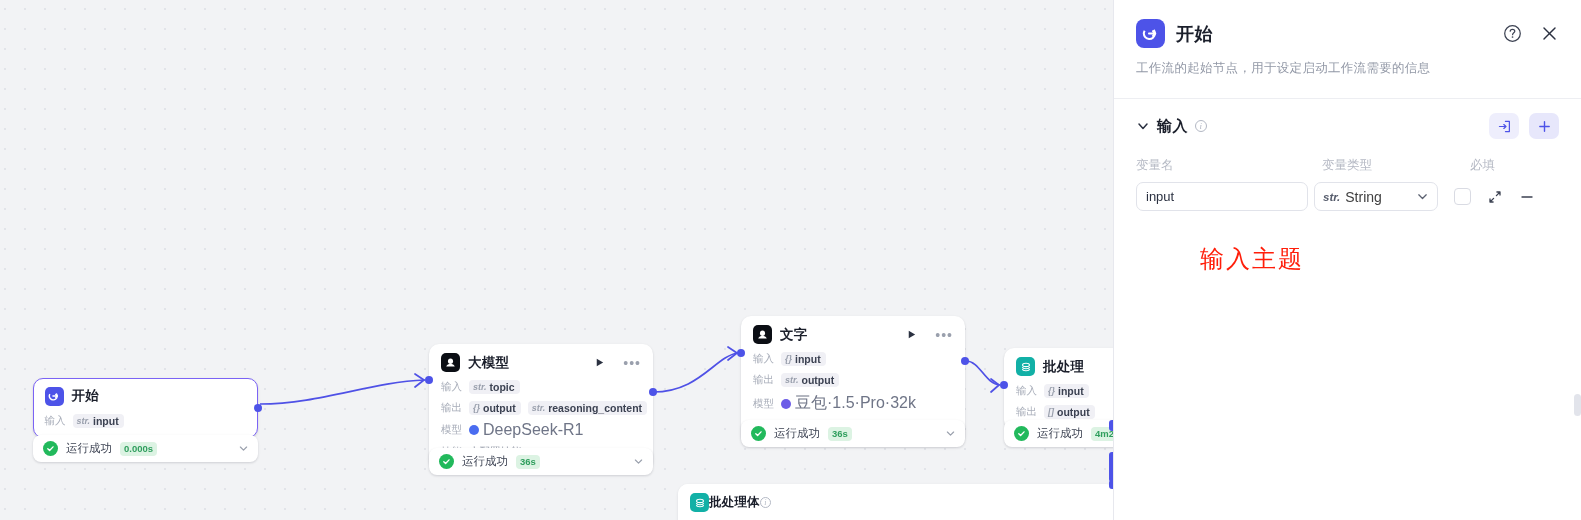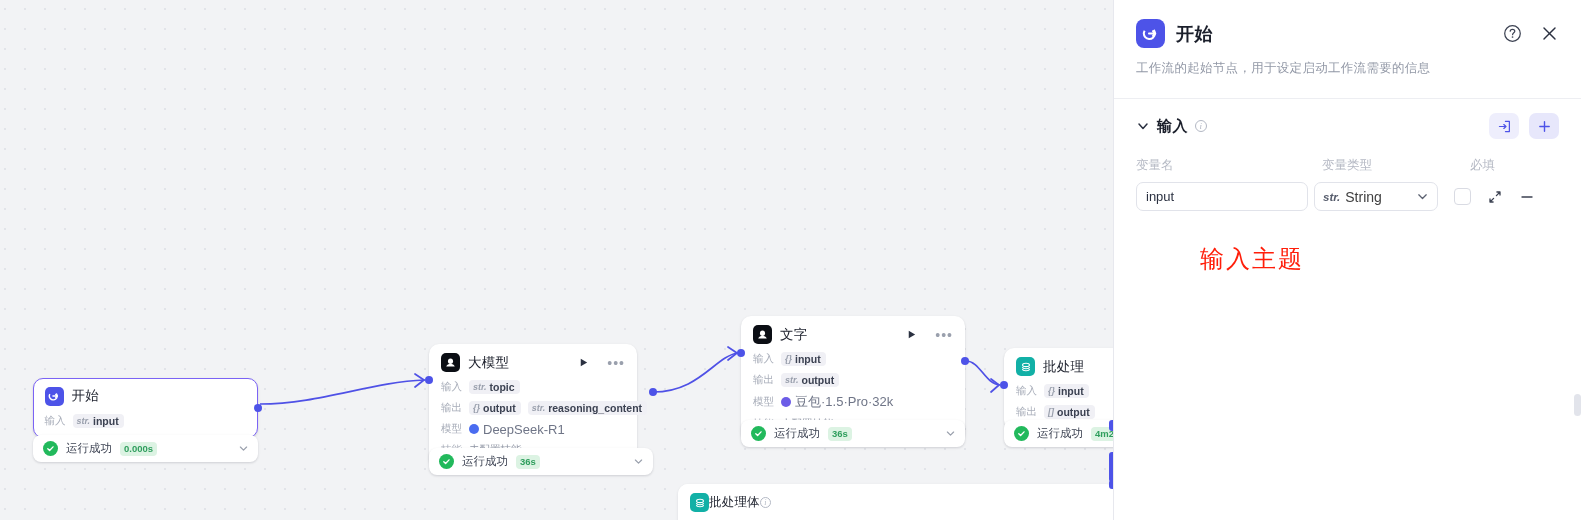--- a/index.html
+++ b/index.html
@@ -37,37 +37,37 @@
   }
   .node-head { display: flex; align-items: center; gap: 8px; }
   .node-icon {
     width: 19px; height: 19px; border-radius: 5px;
     display: flex; align-items: center; justify-content: center;
     flex: 0 0 auto;
   }
   .node-icon.start { background: #4d53e8; }
   .node-icon.llm  { background: #0b0e14; }
   .node-icon.batch{ background: #12b0a6; }
-  .node-title { font-size: 13.5px; color: #1b1f2b; font-weight: 400; letter-spacing: .2px; }
+  .node-title { font-size: 13.5px; color: #1b1f2b; font-weight: 700; letter-spacing: .2px; }
   .head-spacer { flex: 1 1 auto; }
   .head-btn { color: #2b3141; cursor: pointer; display:flex; align-items:center; }
   .head-dots { color: #9aa0ad; font-size: 14px; letter-spacing: 1px; line-height: 8px; cursor: pointer; }
 
   .node-rows { margin-top: 7px; display: flex; flex-direction: column; gap: 5px; }
   .node-row { display: flex; align-items: center; gap: 7px; min-height: 16px; }
   .row-label { font-size: 10.5px; color: #a9aeba; flex: 0 0 auto; }
   .chip {
     display: inline-flex; align-items: center; gap: 3px;
     background: #f0f0f5; border-radius: 4px;
     padding: 1px 5px 1px 4px;
     font-size: 10.5px; color: #3c4252; font-weight: 600;
   }
   .chip .t { font-size: 9px; color: #9aa0ad; font-weight: 700; font-style: italic; }
   .row-plain { font-size: 10.5px; color: #8e94a3; }
-  .row-model { font-size: 13px; color: #6f7587; display:flex; align-items:center; gap:4px; }
+  .row-model { font-size: 16px; color: #6f7587; display:flex; align-items:center; gap:4px; }
   .mdot { width: 10px; height: 10px; border-radius: 50%; flex:0 0 auto; }
   .mdot.ds { background: #4a6cf0; }
   .mdot.db { background: #6c5ce7; }
 
   
   .status-bar {
     position: absolute;
     background: #ffffff;
     border-radius: 8px;
     box-shadow: 0 1px 3px rgba(16,24,40,.10), 0 1px 2px rgba(16,24,40,.06);
@@ -233,21 +233,21 @@
       </span>
       <span class="status-text">运行成功</span>
       <span class="time-badge">0.000s</span>
       <span class="chev">
         <svg width="11" height="11" viewBox="0 0 12 12">
             <path d="M2.6 4.4 L6 7.8 L9.4 4.4" stroke="#9aa0ad" stroke-width="1.3" fill="none" stroke-linecap="round" stroke-linejoin="round"></path>
           </svg>
       </span>
     </div>
 
-    <div class="node" style="left:429px; top:344px; width:208px;">
+    <div class="node" style="left:429px; top:344px; width:224px;">
       <div class="node-card">
         <div class="node-head">
           <div class="node-icon llm">
             <svg width="13" height="13" viewBox="0 0 16 16">
               <ellipse cx="8" cy="6.4" rx="3.1" ry="3.4" fill="#fff"></ellipse>
               <path d="M2.8 13 C3.6 10.4 5.6 9.4 8 9.4 C10.4 9.4 12.4 10.4 13.2 13 Z" fill="#fff"></path>
             </svg>
           </div>
           <span class="node-title">大模型</span>
           <span class="head-spacer"></span>

